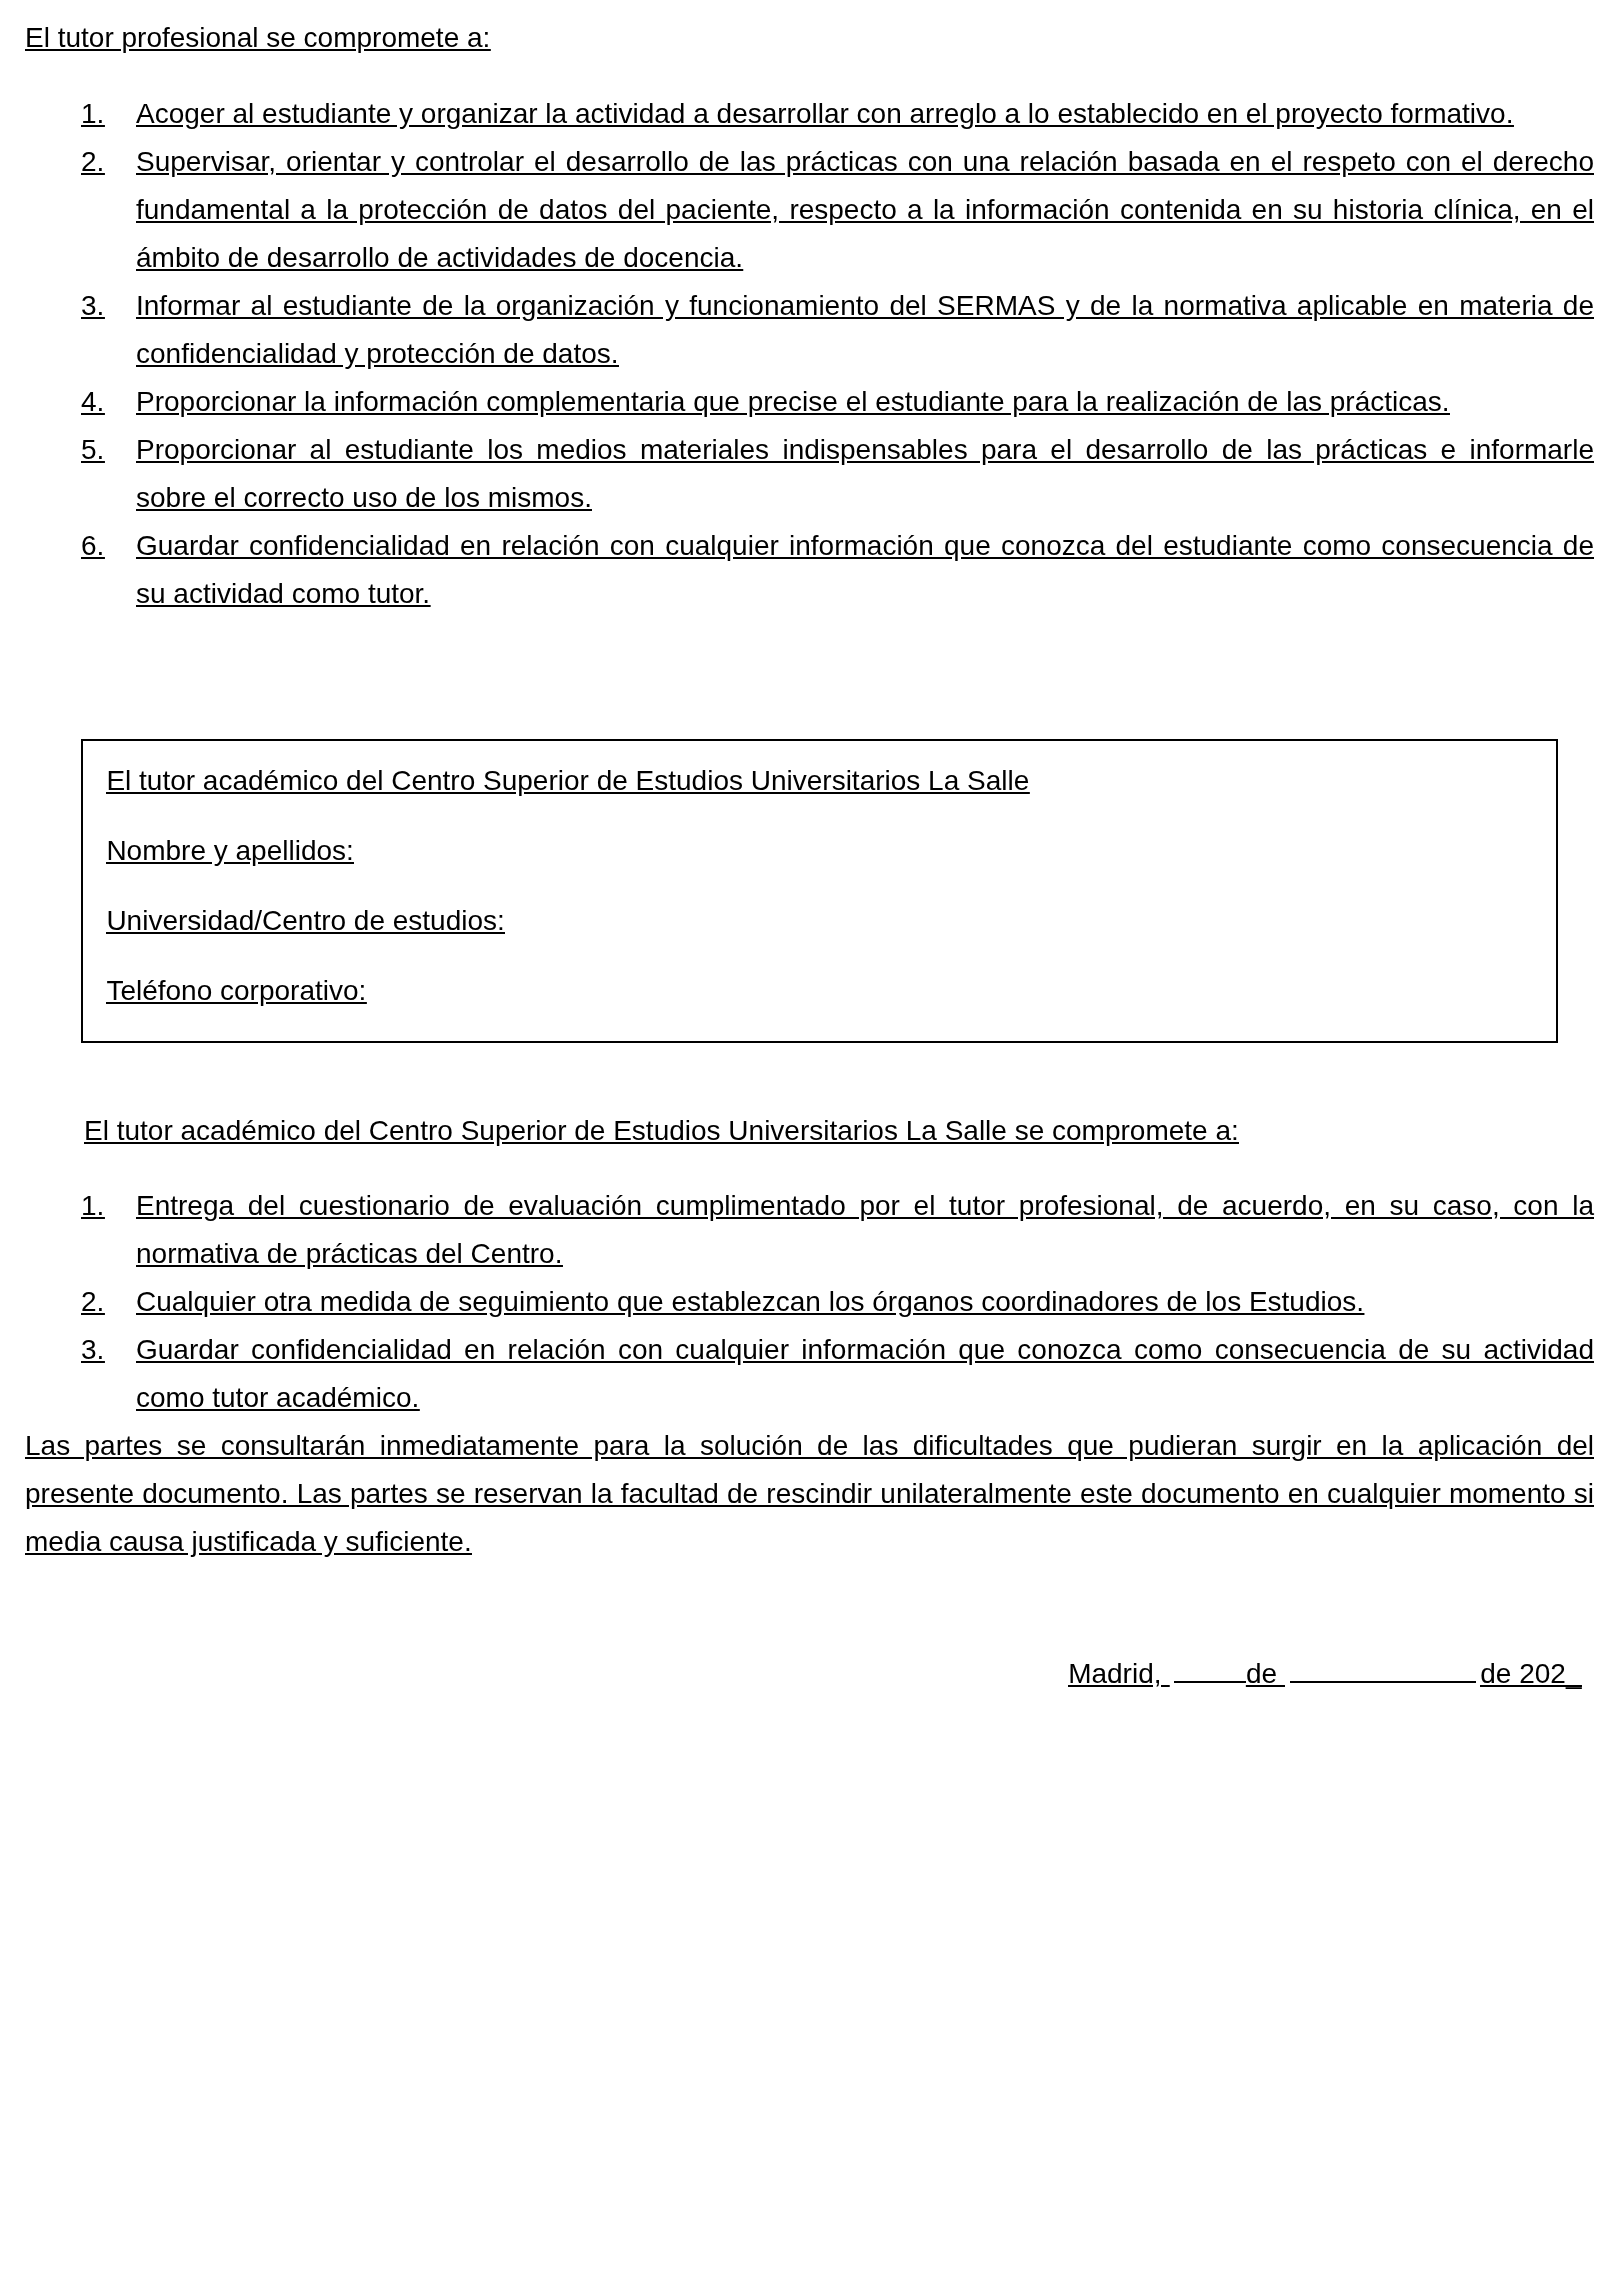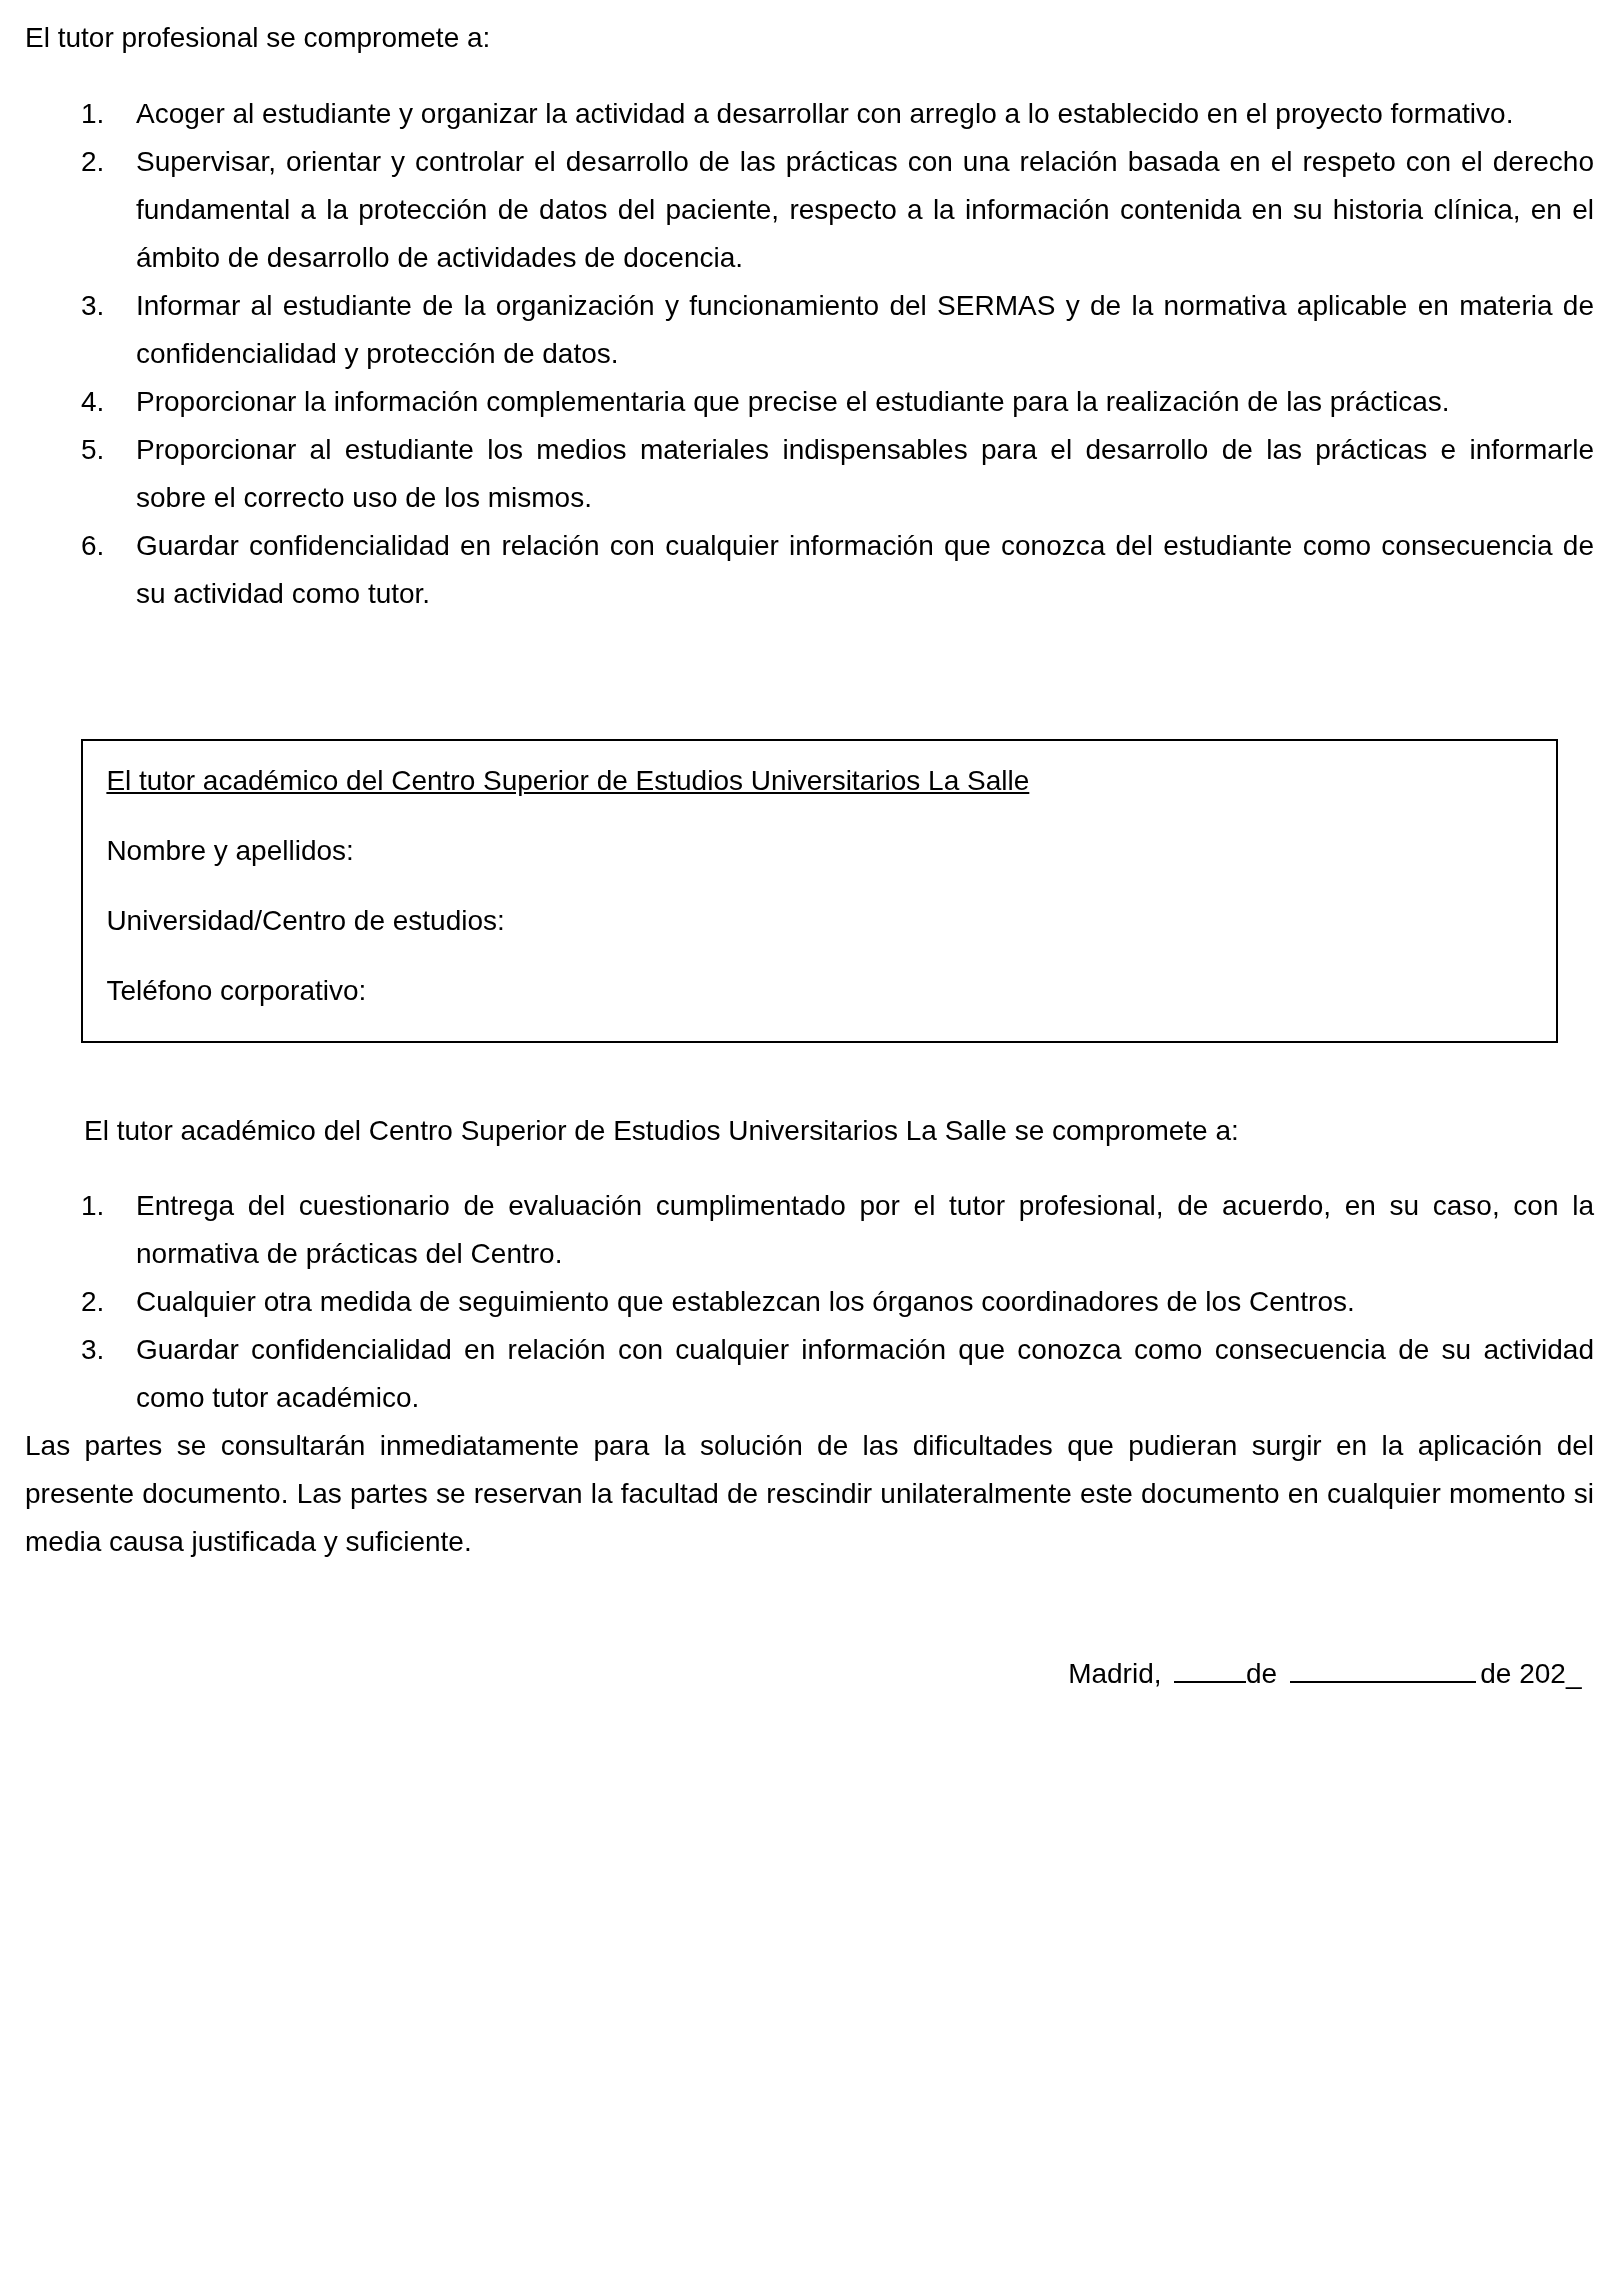--- a/index.html
+++ b/index.html
@@ -1,15 +1,15 @@
 <!DOCTYPE html>
 <html style="font-size:12.5px"><head>
 <meta charset="utf-8">
 <style>
-  * { margin: 0; padding: 0; box-sizing: border-box; }
+  * { margin: 0; padding: 0; box-sizing: border-box; text-decoration: underline; }
   html, body { background: #ffffff; }
   body {
     width: 1619px;
     min-height: 2295px;
     color: #000000;
     font-family: "Liberation Sans", sans-serif;
     font-size: 28px;
     line-height: 48px;
   }
   .page { padding: 14px 25px 31px 25px; }
@@ -93,21 +93,21 @@
 
   <p class="intro2">El tutor académico del Centro Superior de Estudios Universitarios La Salle se compromete a:</p>
 
   <div class="list">
     <div class="item">
       <span class="num">1.</span>
       <span class="txt">Entrega del cuestionario de evaluación cumplimentado por el tutor profesional, de acuerdo, en su caso, con la normativa de prácticas del Centro.</span>
     </div>
     <div class="item">
       <span class="num">2.</span>
-      <span class="txt">Cualquier otra medida de seguimiento que establezcan los órganos coordinadores de los Centros.</span>
+      <span class="txt">Cualquier otra medida de seguimiento que establezcan los órganos coordinadores de los Estudios.</span>
     </div>
     <div class="item">
       <span class="num">3.</span>
       <span class="txt">Guardar confidencialidad en relación con cualquier información que conozca como consecuencia de su actividad como tutor académico.</span>
     </div>
   </div>
 
   <p class="closing">Las partes se consultarán inmediatamente para la solución de las dificultades que pudieran surgir en la aplicación del presente documento. Las partes se reservan la facultad de rescindir unilateralmente este documento en cualquier momento si media causa justificada y suficiente.</p>
 
   <p class="date-line"><span>Madrid,</span>&nbsp;<span class="blank blank-day"></span><span>de</span>&nbsp;<span class="blank blank-month"></span><span>de 202_</span></p>

